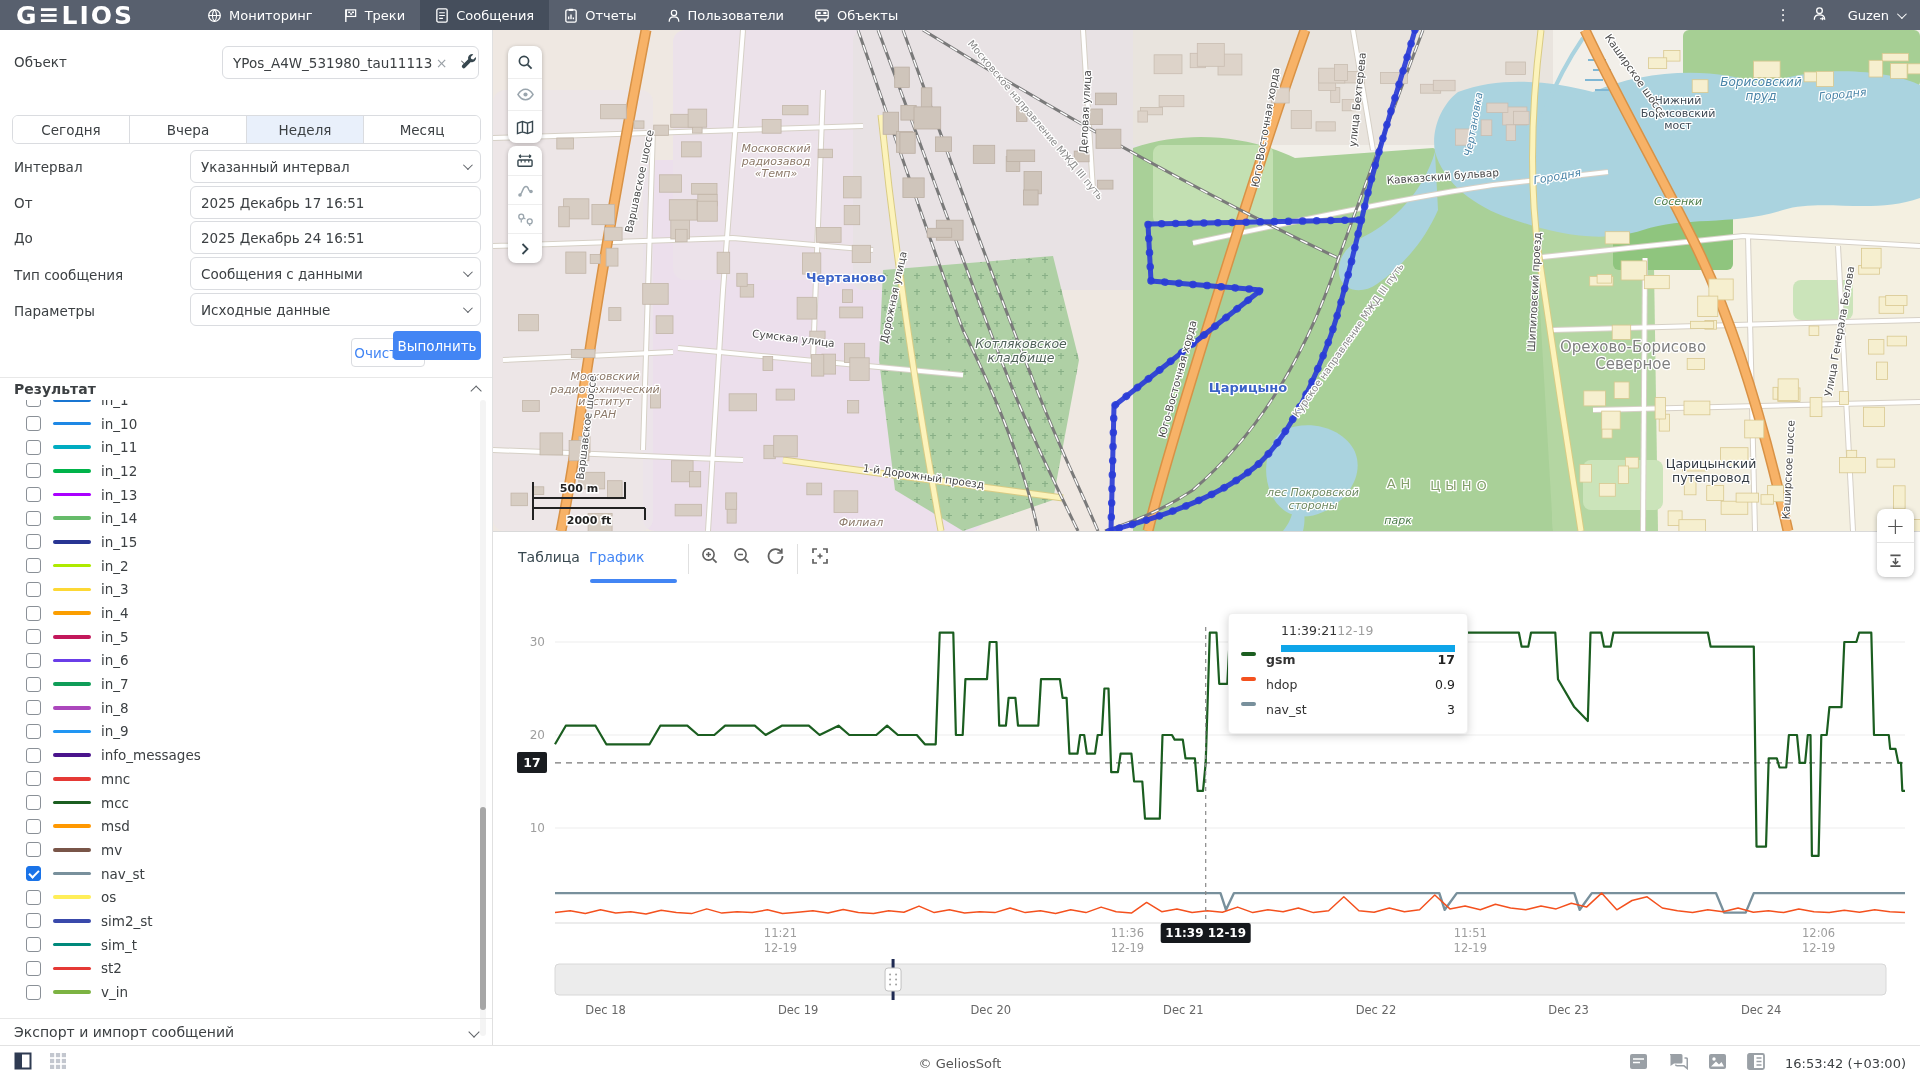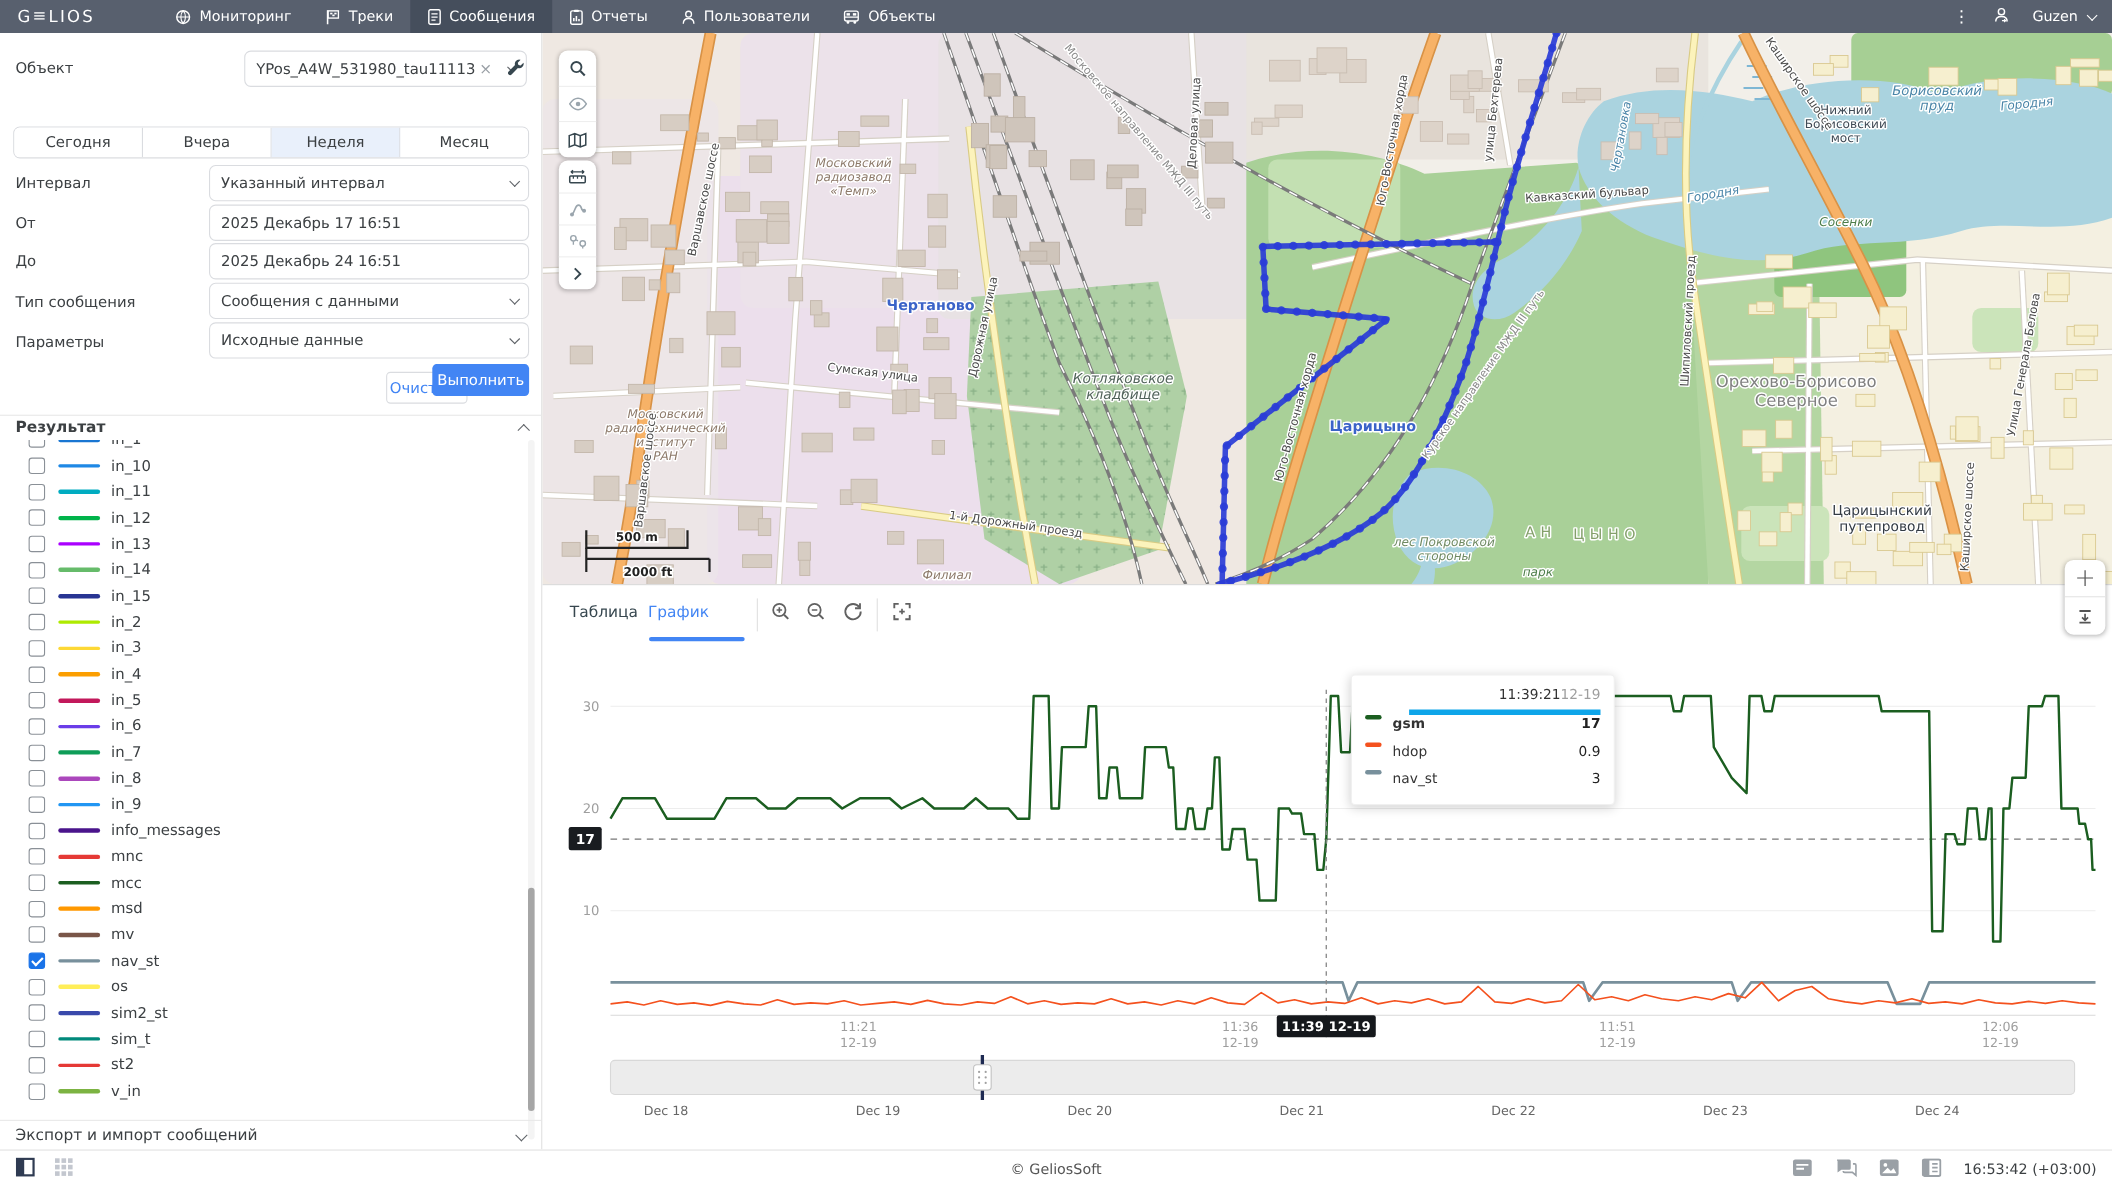--- a/index.html
+++ b/index.html
@@ -3,21 +3,21 @@
 <meta charset="utf-8">
 <style>
   * { margin:0; padding:0; box-sizing:border-box; }
   html,body { width:1920px; height:1080px; overflow:hidden; background:#fff;
     font-family:"DejaVu Sans","Liberation Sans",sans-serif; }
   #app { position:relative; width:1920px; height:1080px; }
 
   
   .navbar { position:absolute; left:0; top:0; width:1920px; height:30px; background:#58606e;
     display:flex; align-items:center; color:#fff; z-index:90; }
-  .logo { font-size:15px; font-weight:400; letter-spacing:2px; margin:0 58px 0 16px; }
+  .logo { font-size:25px; font-weight:700; letter-spacing:2px; margin:0 58px 0 16px; }
   .logo .ebars { display:inline-block; transform:translateY(-1px); }
   .nav-item { display:flex; align-items:center; gap:7px; height:30px; padding:0 15px;
     font-size:13px; cursor:pointer; white-space:nowrap; }
   .nav-item.active { background:#454e5c; }
   .nav-item svg { display:block; }
   .nav-right { margin-left:auto; display:flex; align-items:center; gap:20px; padding-right:16px; }
   .dots { font-size:15px; letter-spacing:0; line-height:10px; cursor:pointer; }
   .user-chip { display:flex; align-items:center; gap:8px; font-size:13px; cursor:pointer; }
   .chev { display:inline-block; width:7px; height:7px; border-right:1.6px solid currentColor;
     border-bottom:1.6px solid currentColor; transform:rotate(45deg) translateY(-2px); }
@@ -76,21 +76,21 @@
     border-top:1px solid #d9d9d9; z-index:30; }
   .tabbar { position:absolute; left:0; top:0; width:100%; height:57px; }
   .ctab { position:absolute; top:17px; font-size:14px; cursor:pointer; }
   .ctab.inactive { color:#37474f; }
   .ctab.active { color:#4285f4; }
   .ctab-underline { position:absolute; left:97px; top:47px; width:87px; height:4px; background:#4285f4; border-radius:2px; }
   .vsep { position:absolute; top:12px; width:1px; height:30px; background:#e0e0e0; }
   .cicon { position:absolute; top:14px; cursor:pointer; }
   .tooltip { position:absolute; left:735px; top:81px; width:240px; background:#fff; border-radius:4px;
     box-shadow:0 2px 10px rgba(0,0,0,.18); border:1px solid #f0f0f0; z-index:70; font-size:12.5px; padding:9px 12px 6px; }
-  .tt-head { display:flex; justify-content:flex-end; color:#333; padding-bottom:7px; border-bottom:5px solid #0ea5e9;margin-left:40px; }
+  .tt-head { display:flex; justify-content:flex-start; color:#333; padding-bottom:7px; border-bottom:7px solid #0ea5e9;margin-left:40px; }
   .tt-head .tt-date { color:#9e9e9e; }
   .tt-row { display:flex; height:25px; }
   .tt-sw { width:15px; height:4px; border-radius:2px; margin-right:10px; }
   .tt-name { color:#333; }
   .tt-val { margin-left:auto; color:#222; }
 
   
   .footer { position:absolute; left:0; top:1045px; width:1920px; height:35px; background:#fff;
     border-top:1px solid #e2e2e2; display:flex; align-items:center; z-index:95; }
   .foot-left { display:flex; gap:17px; margin-left:14px; }

